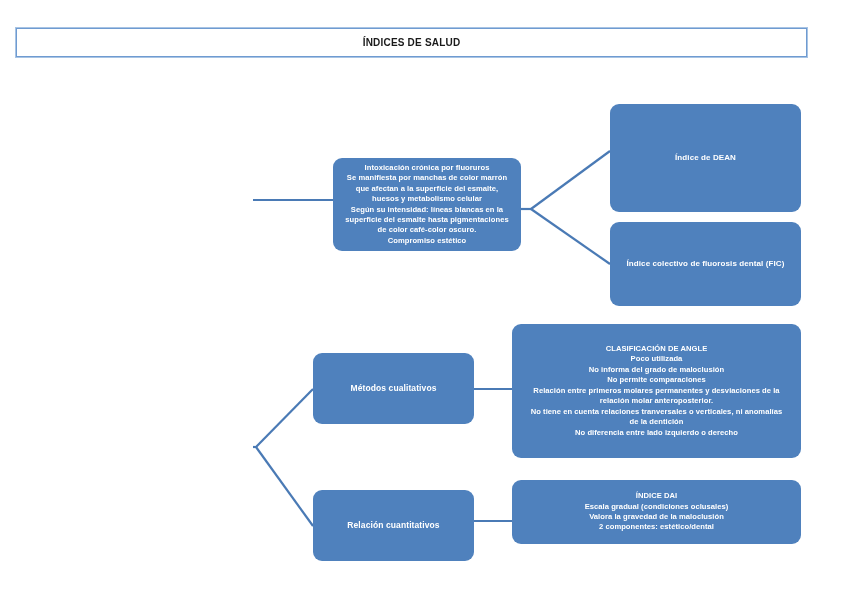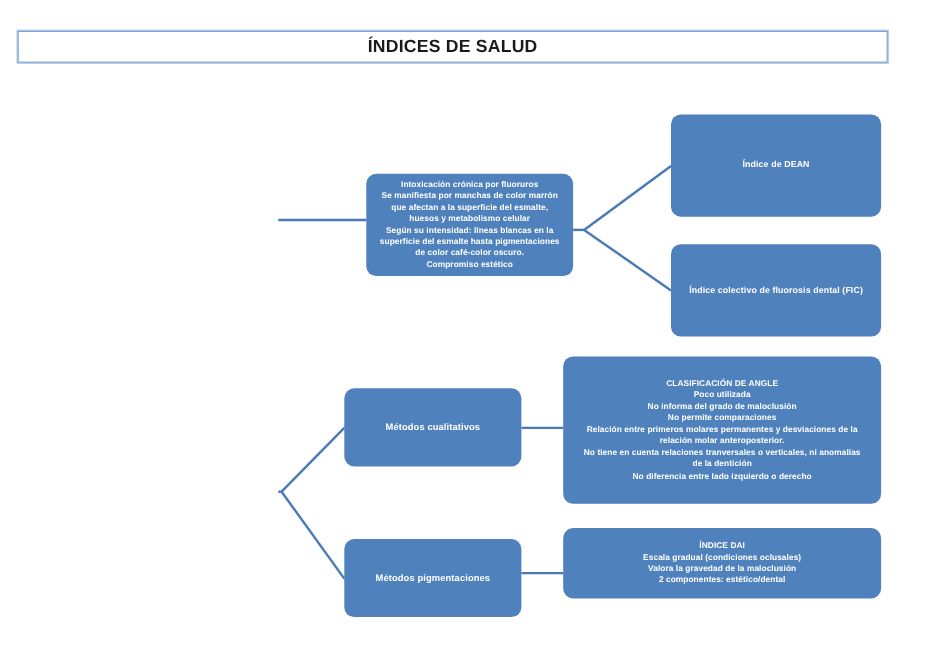--- a/index.html
+++ b/index.html
@@ -28,21 +28,21 @@
     height: 29px;
     border: 1px solid #6f9bd1;
     box-shadow: inset 0 0 0 1px #ffffff, 0 0 0 1px #a8c4e4;
     background: #ffffff;
     display: flex;
     align-items: center;
     justify-content: center;
     box-sizing: border-box;
   }
   .title-banner .title-text {
-    font-size: 16px;
+    font-size: 10px;
     font-weight: bold;
     color: #1a1a1a;
     letter-spacing: 0.2px;
     text-align: center;
   }
 
   
   .node {
     position: absolute;
     background: #4f81bd;
@@ -80,21 +80,21 @@
   }
   .node-leaf .node-label {
     font-size: 8px;
     font-weight: bold;
     letter-spacing: 0.1px;
   }
 
   
   #node-fluorosis        { left: 57px;  top: 158px; width: 196px; height: 84px; }
   #node-fluorosis-desc   { left: 333px; top: 158px; width: 188px; height: 93px; }
-  #node-dean             { left: 610px; top: 104px; width: 191px; height: 93px; }
+  #node-dean             { left: 610px; top: 104px; width: 191px; height: 108px; }
   #node-fic              { left: 610px; top: 222px; width: 191px; height: 84px; }
 
   #node-maloclusion      { left: 57px;  top: 405px; width: 196px; height: 84px; }
   #node-cualitativos     { left: 313px; top: 353px; width: 161px; height: 71px; align-items: center; }
   #node-cuantitativos    { left: 313px; top: 490px; width: 161px; height: 71px; }
   #node-angle            { left: 512px; top: 324px; width: 289px; height: 134px; }
   #node-dai              { left: 512px; top: 480px; width: 289px; height: 64px; }
 
   
   #connectors {
@@ -160,21 +160,21 @@
   <div class="node node-leaf" id="node-fic">
     <span class="node-label">Índice colectivo de fluorosis dental (FIC)</span>
   </div>
 
 
   <div class="node node-mid" id="node-cualitativos">
     <span class="node-label">Métodos cualitativos</span>
   </div>
 
   <div class="node node-mid" id="node-cuantitativos">
-    <span class="node-label">Métodos pigmentaciones</span>
+    <span class="node-label">Relación cuantitativos</span>
   </div>
 
   <div class="node node-detail" id="node-angle">
     <span class="node-label">CLASIFICACIÓN DE ANGLE
 Poco utilizada
 No informa del grado de maloclusión
 No permite comparaciones
 Relación entre primeros molares permanentes y desviaciones de la
 relación molar anteroposterior.
 No tiene en cuenta relaciones tranversales o verticales, ni anomalías

